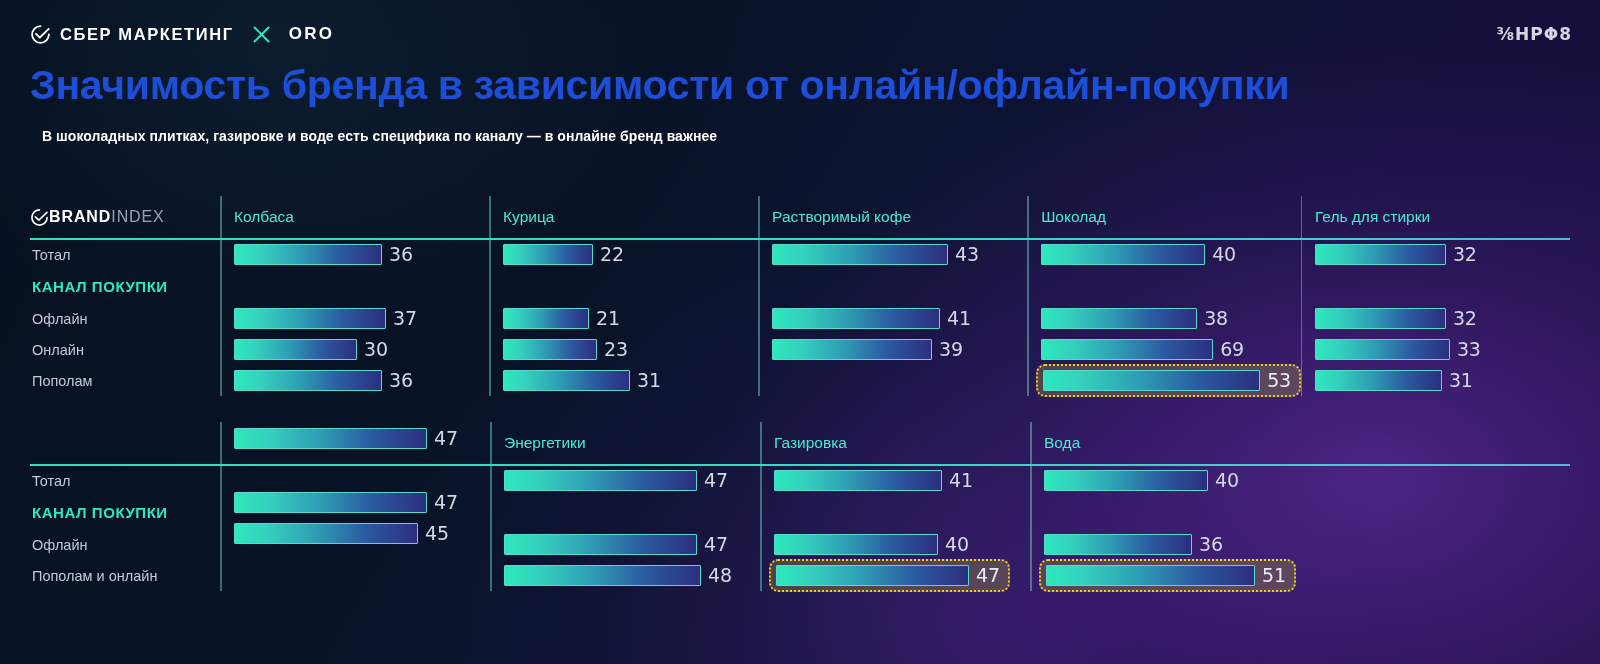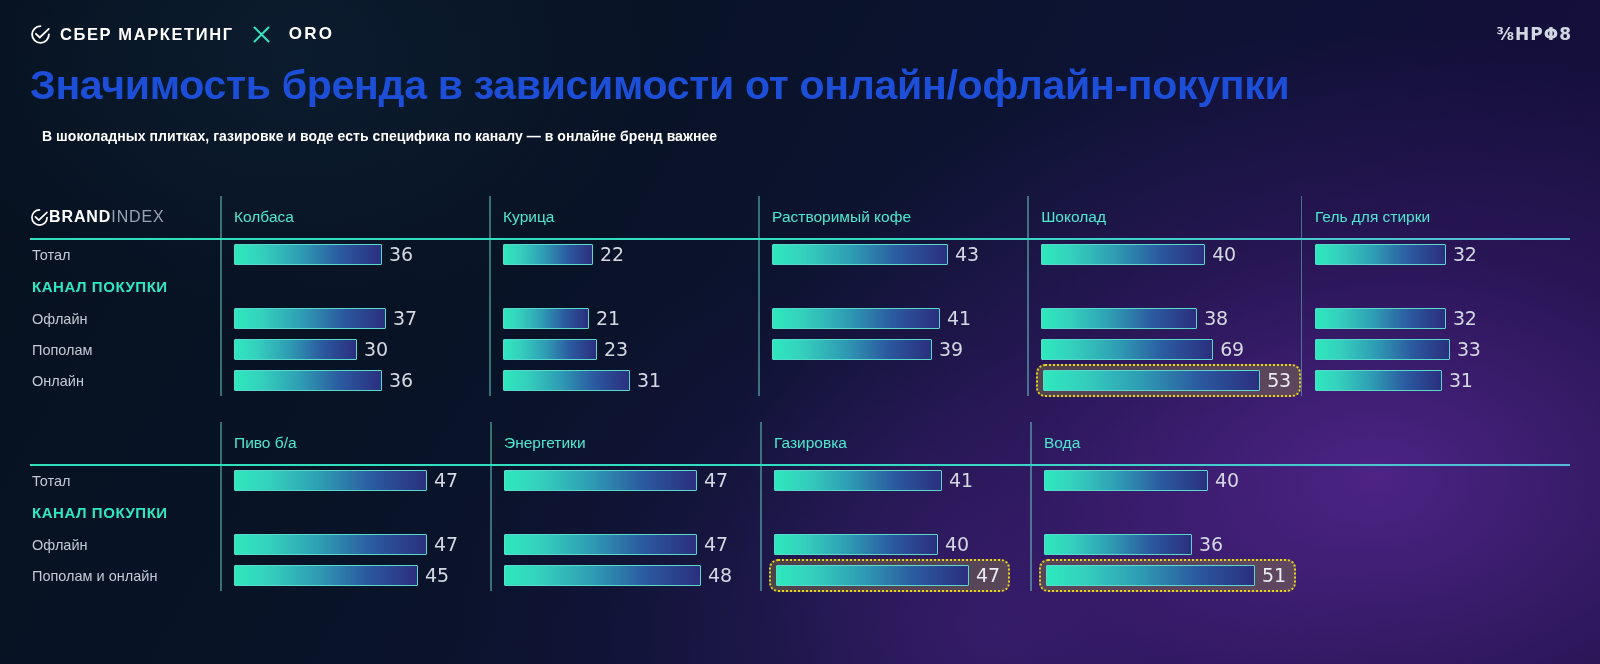--- a/index.html
+++ b/index.html
@@ -242,24 +242,24 @@
         </div>
         <div class="rows">
           <div class="row pad-top">
               <span class="row-label">Тотал</span>
             </div>
           <div class="section-label">КАНАЛ ПОКУПКИ</div>
           <div class="row">
               <span class="row-label">Офлайн</span>
             </div>
           <div class="row">
+              <span class="row-label">Онлайн</span>
+            </div>
+          <div class="row">
               <span class="row-label">Пополам</span>
-            </div>
-          <div class="row">
-              <span class="row-label">Онлайн</span>
             </div>
         </div>
       </div>
 
       <div class="col">
           <div class="col-title">Колбаса</div>
           <div class="rows">
             <div class="row pad-top">
               <div class="barwrap">
                 <div class="bar" style="width: 148px;"></div>
@@ -418,21 +418,20 @@
           <div class="row">
               <span class="row-label">Офлайн</span>
             </div>
           <div class="row">
               <span class="row-label">Пополам и онлайн</span>
             </div>
         </div>
       </div>
 
       <div class="col">
-          <div class="col-title">Пиво б/а</div>
           <div class="rows">
             <div class="row pad-top">
               <div class="barwrap">
                 <div class="bar" style="width: 193px;"></div>
                 <span class="bar-val">47</span>
               </div>
             </div>
             <div class="spacer-33"></div>
             <div class="row">
               <div class="barwrap">

